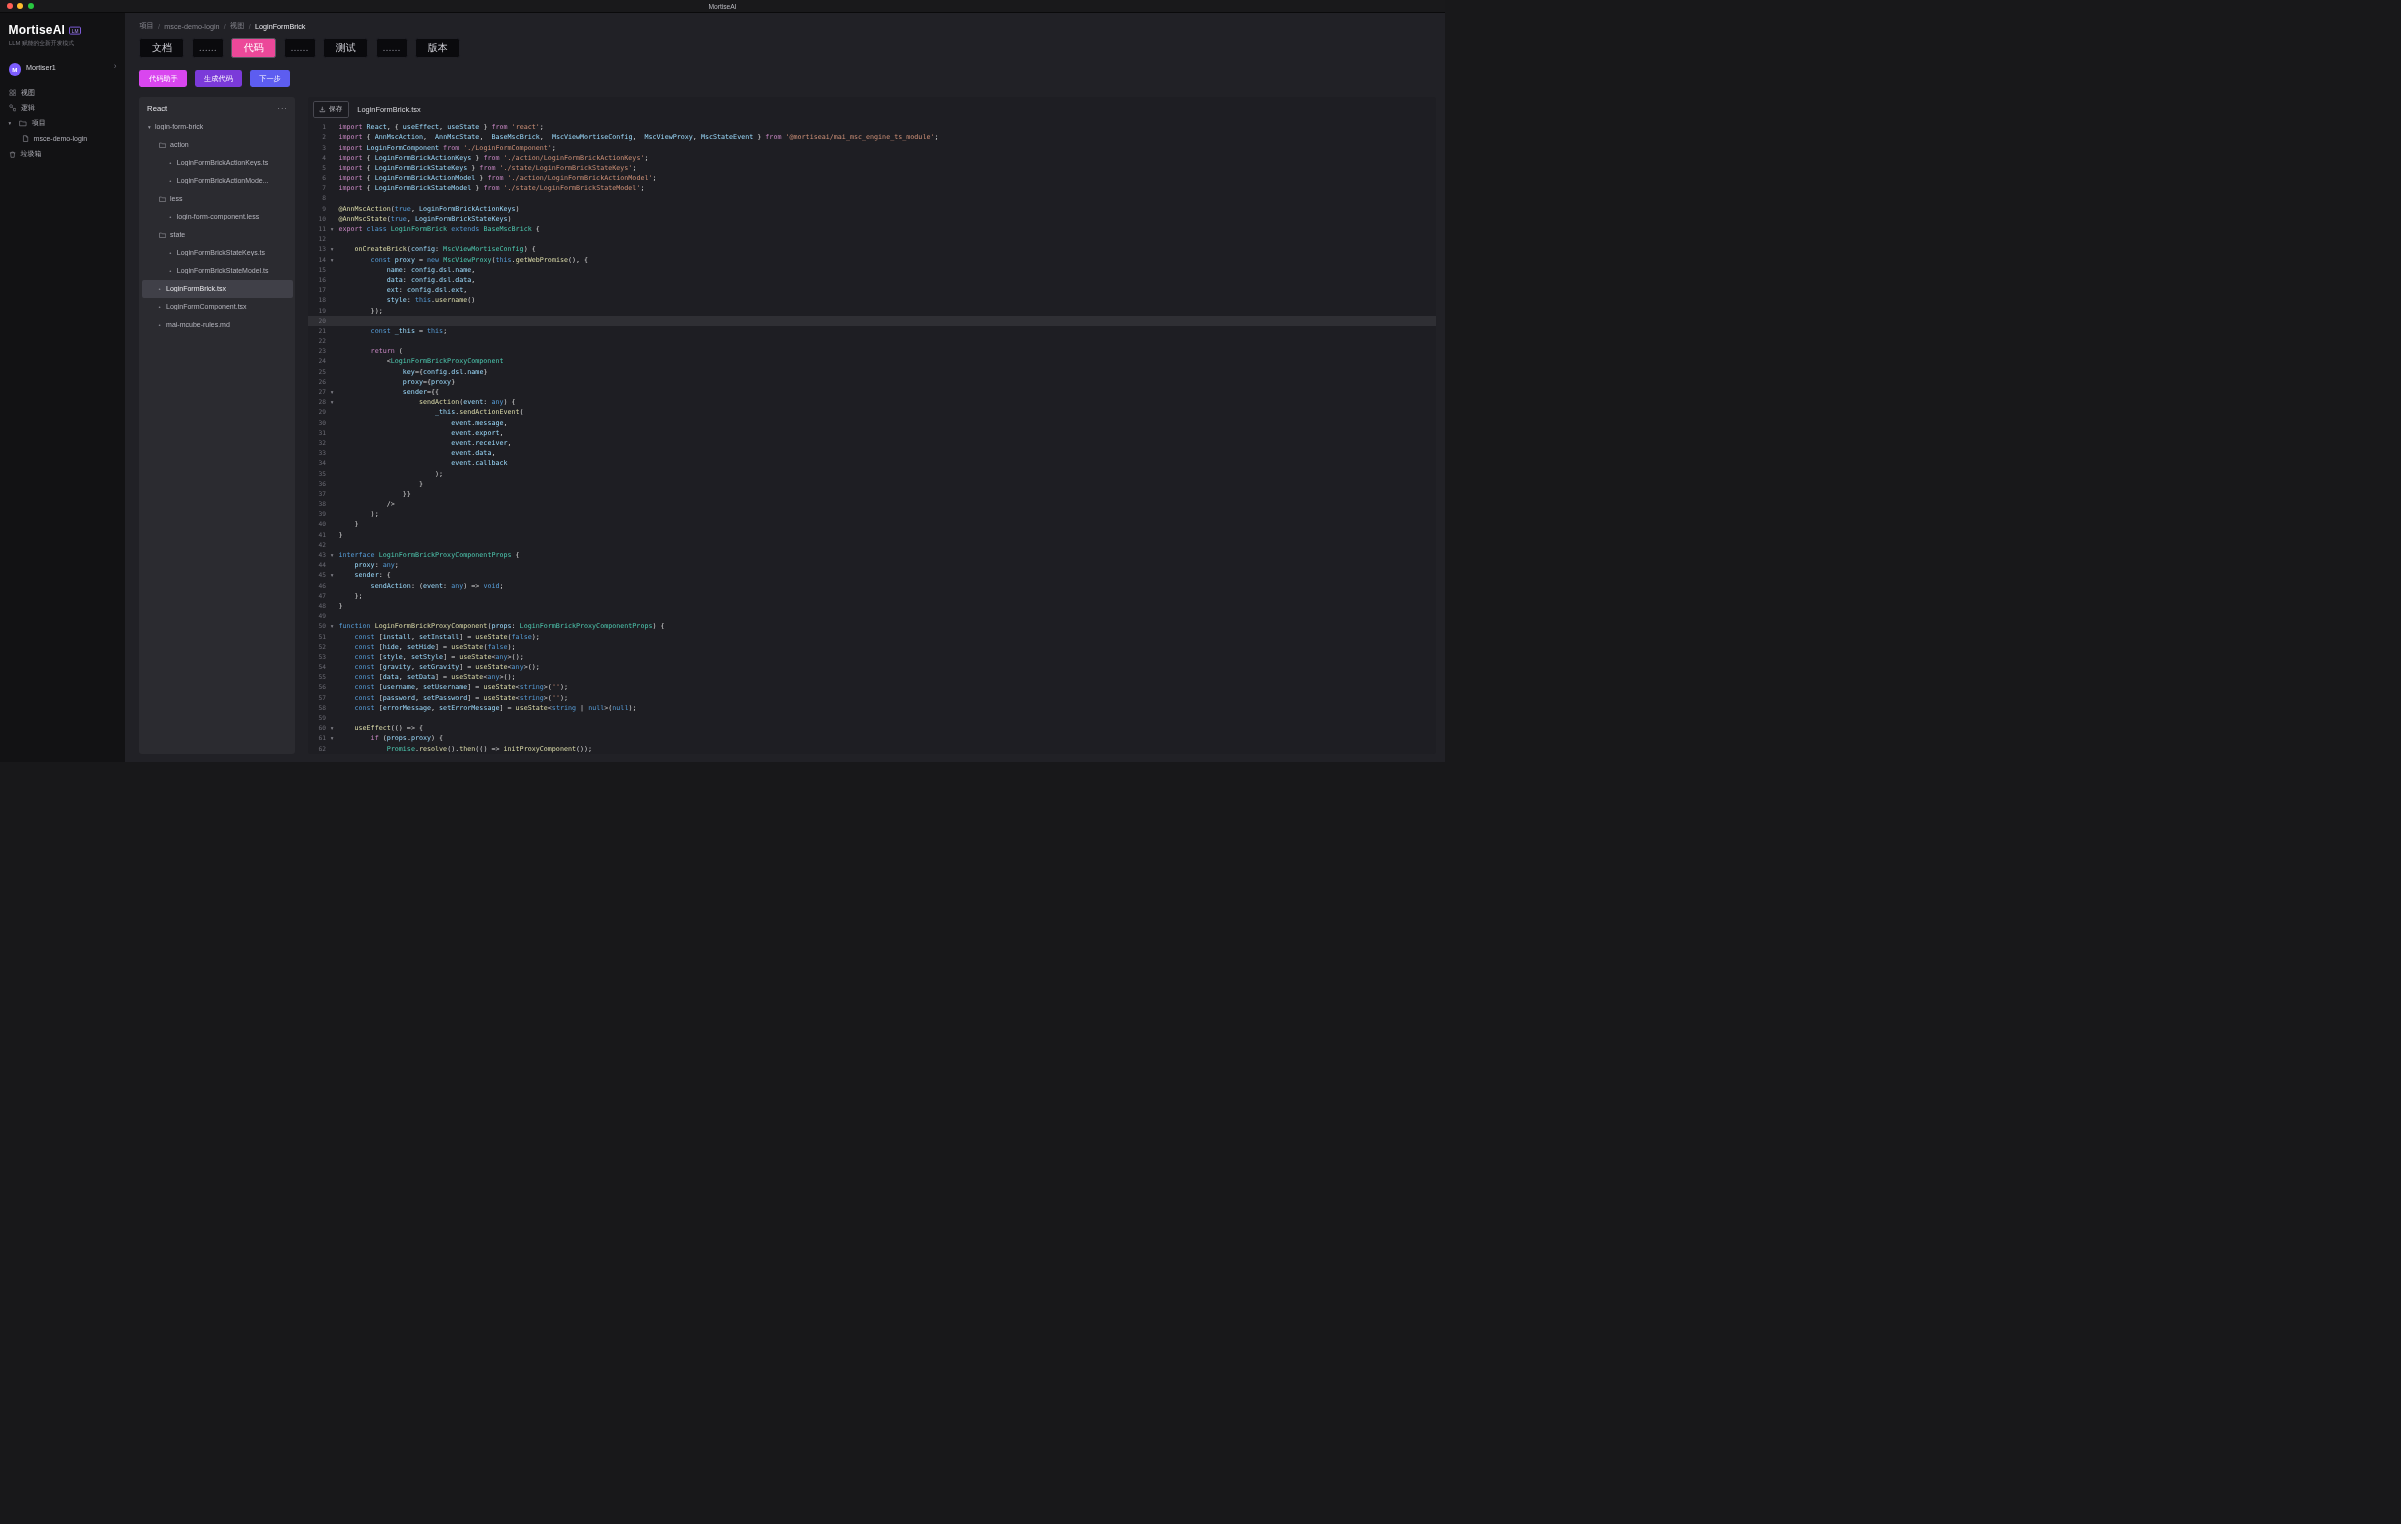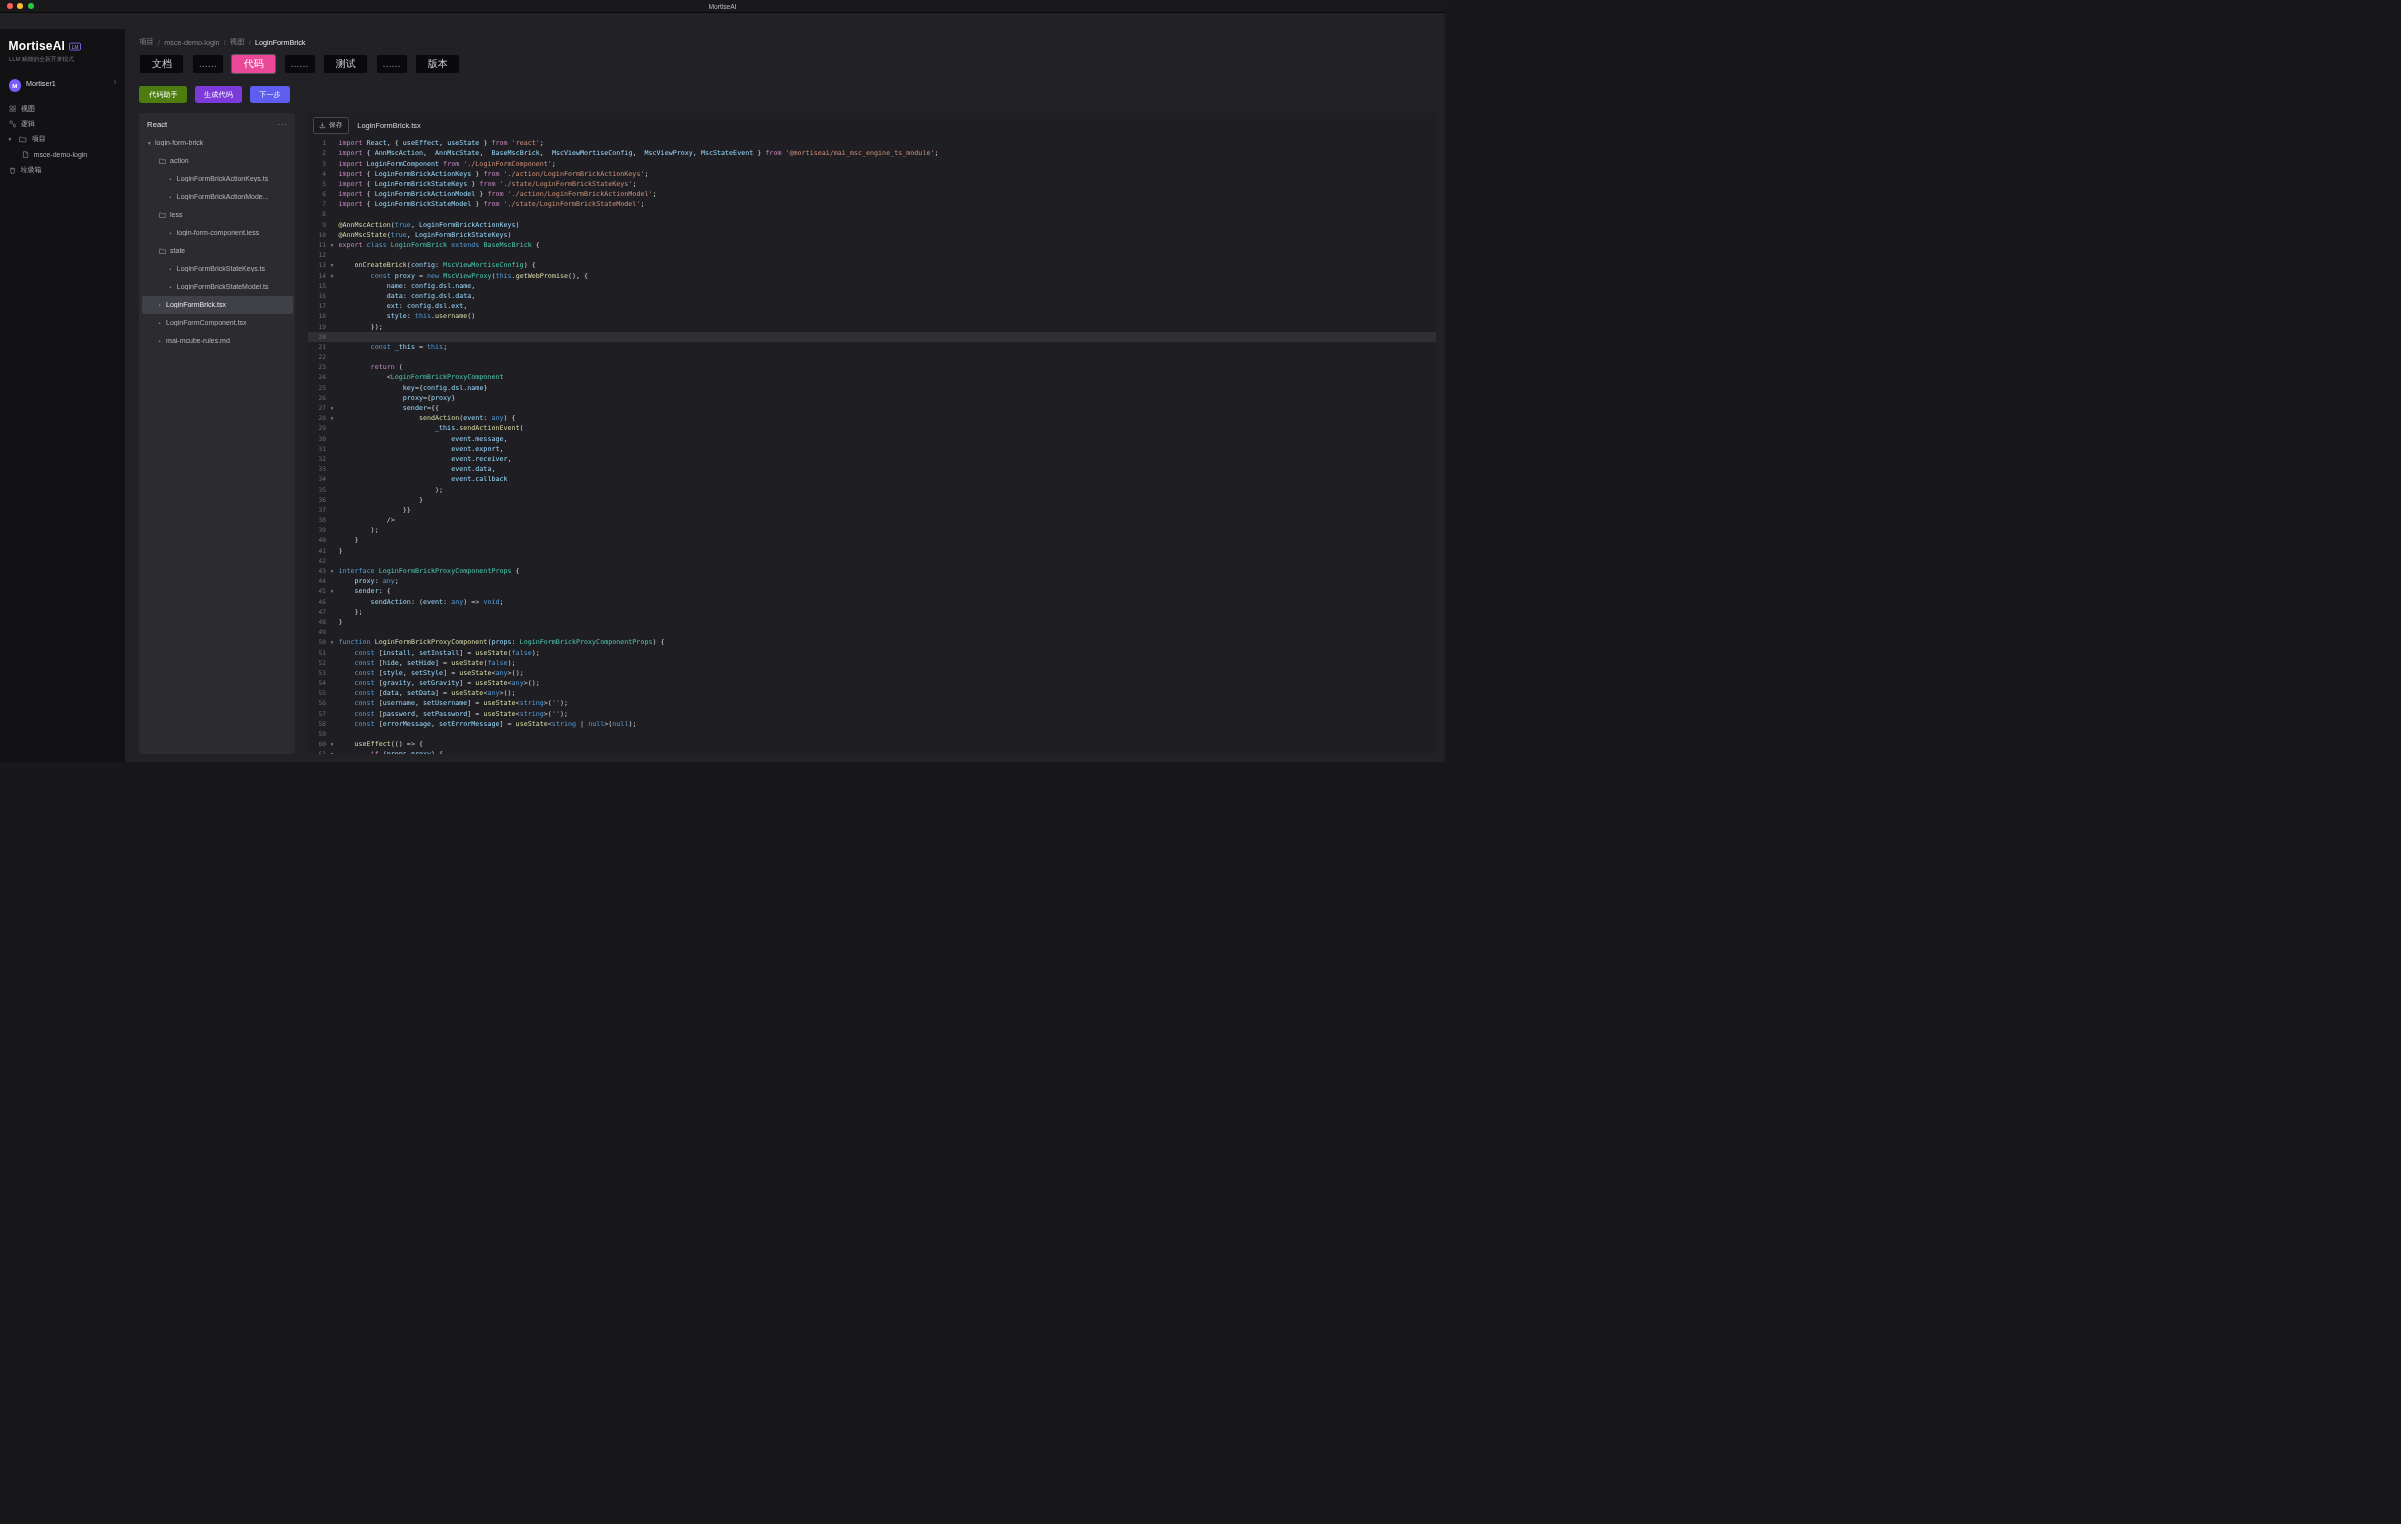--- a/index.html
+++ b/index.html
@@ -1,18 +1,18 @@
 <!DOCTYPE html>
 <html style="font-size:7.7px"><head>
 <meta charset="utf-8">
 <style>
   *{margin:0;padding:0;box-sizing:border-box;}
   html,body{width:1445px;height:762px;overflow:hidden;background:#18181a;
     font-family:"Liberation Sans","DejaVu Sans",sans-serif;}
-  .app{width:1445px;height:762px;display:flex;flex-direction:column;background:#212126;gap:16px;}
+  .app{width:1445px;height:762px;display:flex;flex-direction:column;background:#212126;}
 
   
   .titlebar{height:13.4px;background:#19191b;display:flex;align-items:center;position:relative;flex:0 0 auto;border-bottom:0.5px solid #0a0a0b;}
   .traffic{display:flex;gap:4.3px;margin-left:6.7px;z-index:2;}
   .light{width:6.2px;height:6.2px;border-radius:50%;}
   .light.red{background:#ff5f57;}.light.yellow{background:#febc2e;}.light.green{background:#28c840;}
   .win-title{position:absolute;left:0;right:0;text-align:center;color:#b9b9bf;font-size:6.7px;}
 
   .body{flex:1;display:flex;min-height:0;}
 
@@ -38,21 +38,21 @@
   .crumb.last{color:#e9e9ed;}
   .crumb-sep{color:#5c5c64;}
 
   .tabrow{display:flex;gap:7.7px;margin:7.2px 0 0 14.4px;align-items:center;}
   .tab{background:#0a0a0d;border:0.5px solid #202026;border-radius:2.4px;color:#cfcfd6;font-size:10px;padding:3.8px 11.5px;line-height:1;cursor:pointer;white-space:nowrap;font-family:Liberation Serif, serif;}
   .tab.dots{padding:3.8px 5.8px;color:#8e8e96;letter-spacing:0.5px;}
   .tab.active{border-color:#55555f;background:#ec4899;color:#ffffff;}
 
   .actionrow{display:flex;gap:7.2px;margin:12px 0 0 14.4px;}
   .btn{border:none;border-radius:2.4px;color:#ffffff;font-size:7.2px;padding:4.8px 9.6px;line-height:1;cursor:pointer;}
-  .btn.b1{background:#4d7c0f;}
+  .btn.b1{background:#d946ef;}
   .btn.b2{background:#7b3ad9;}
   .btn.b3{background:#5d5df0;}
 
   .workspace{flex:1;display:flex;gap:12.5px;margin:10px 8.6px 7.7px 14.4px;min-height:0;align-items:stretch;}
 
   
   .tree-panel{width:156px;background:#2b2b30;border-radius:2.9px;flex:0 0 auto;overflow:hidden;display:flex;flex-direction:column;}
   .tree-header{display:flex;justify-content:space-between;align-items:center;padding:7.2px 7.7px 4.8px;color:#e2e2e6;font-size:7.7px;}
   .tree-menu{color:#9a9aa2;letter-spacing:1px;cursor:pointer;font-size:7.2px;}
   .tree-body{flex:1;overflow:hidden;padding-bottom:3.8px;}

